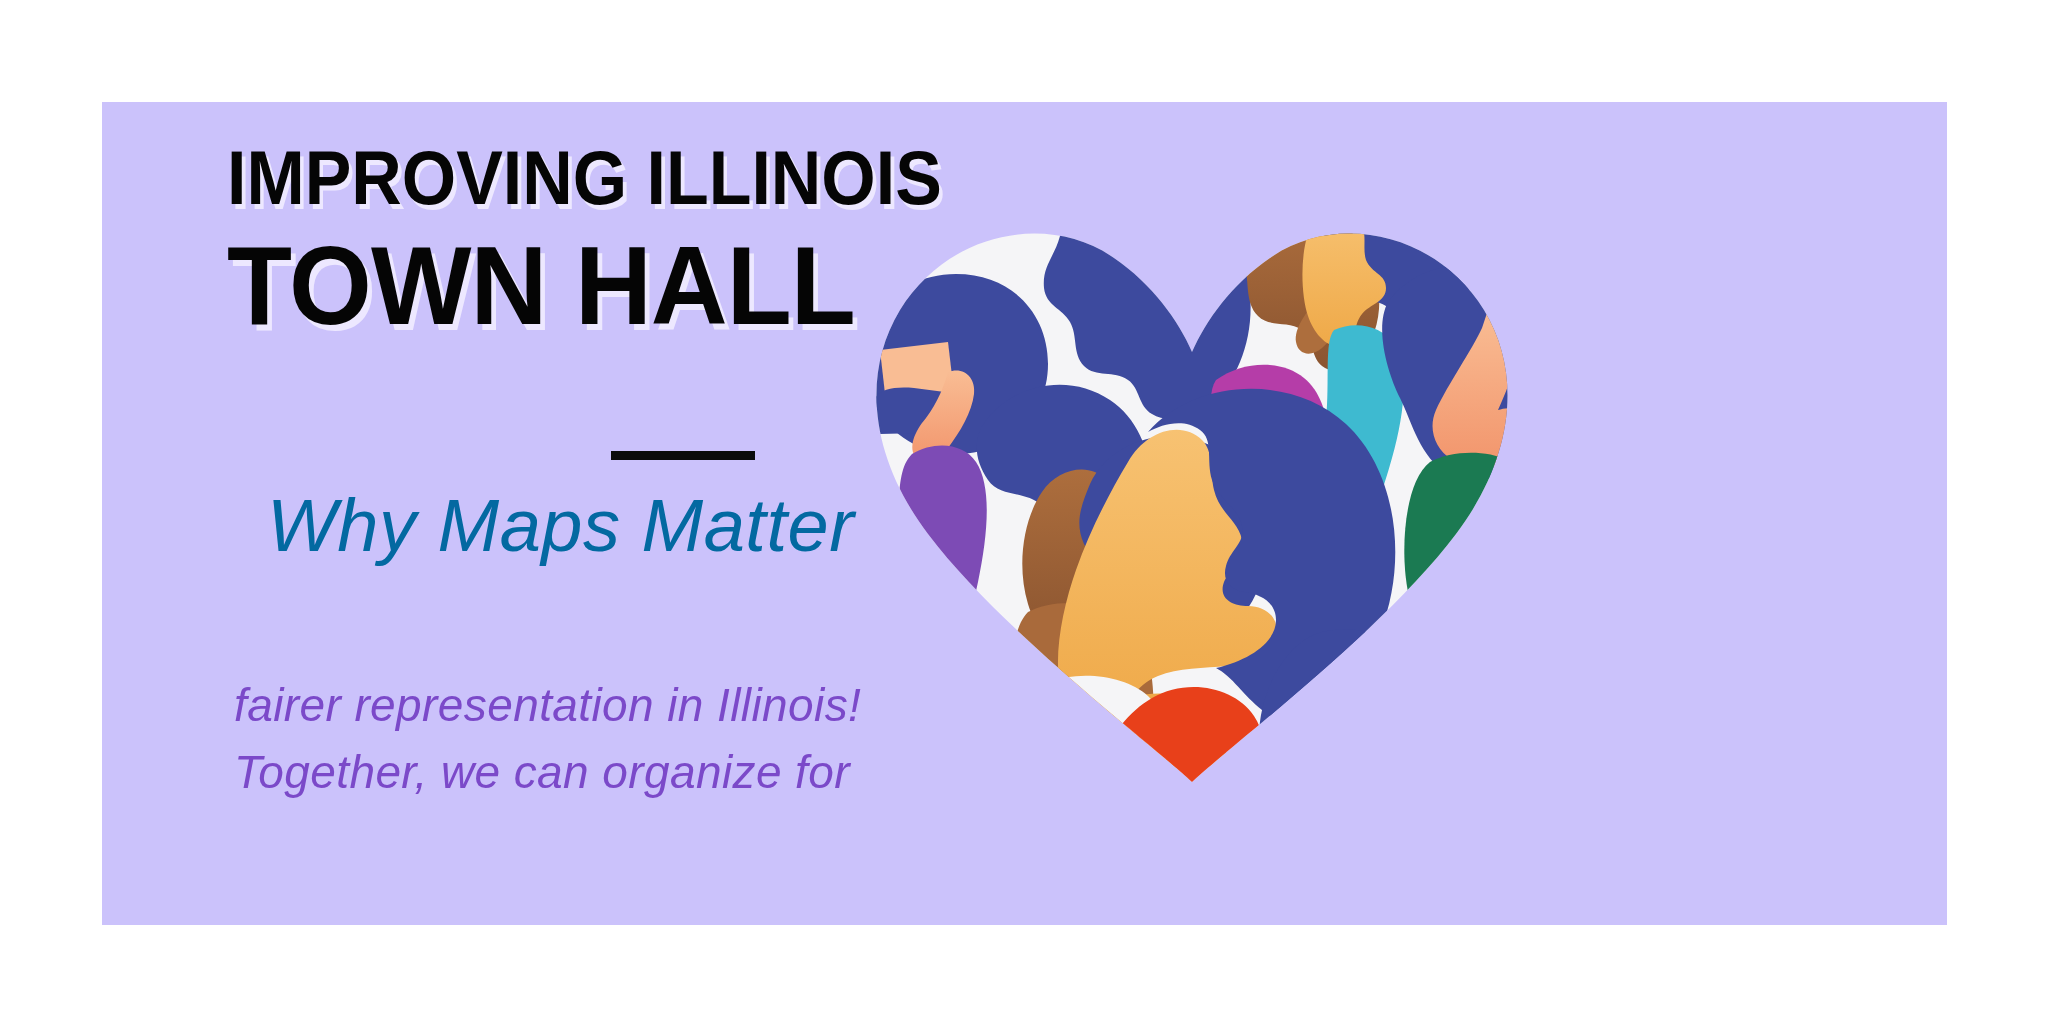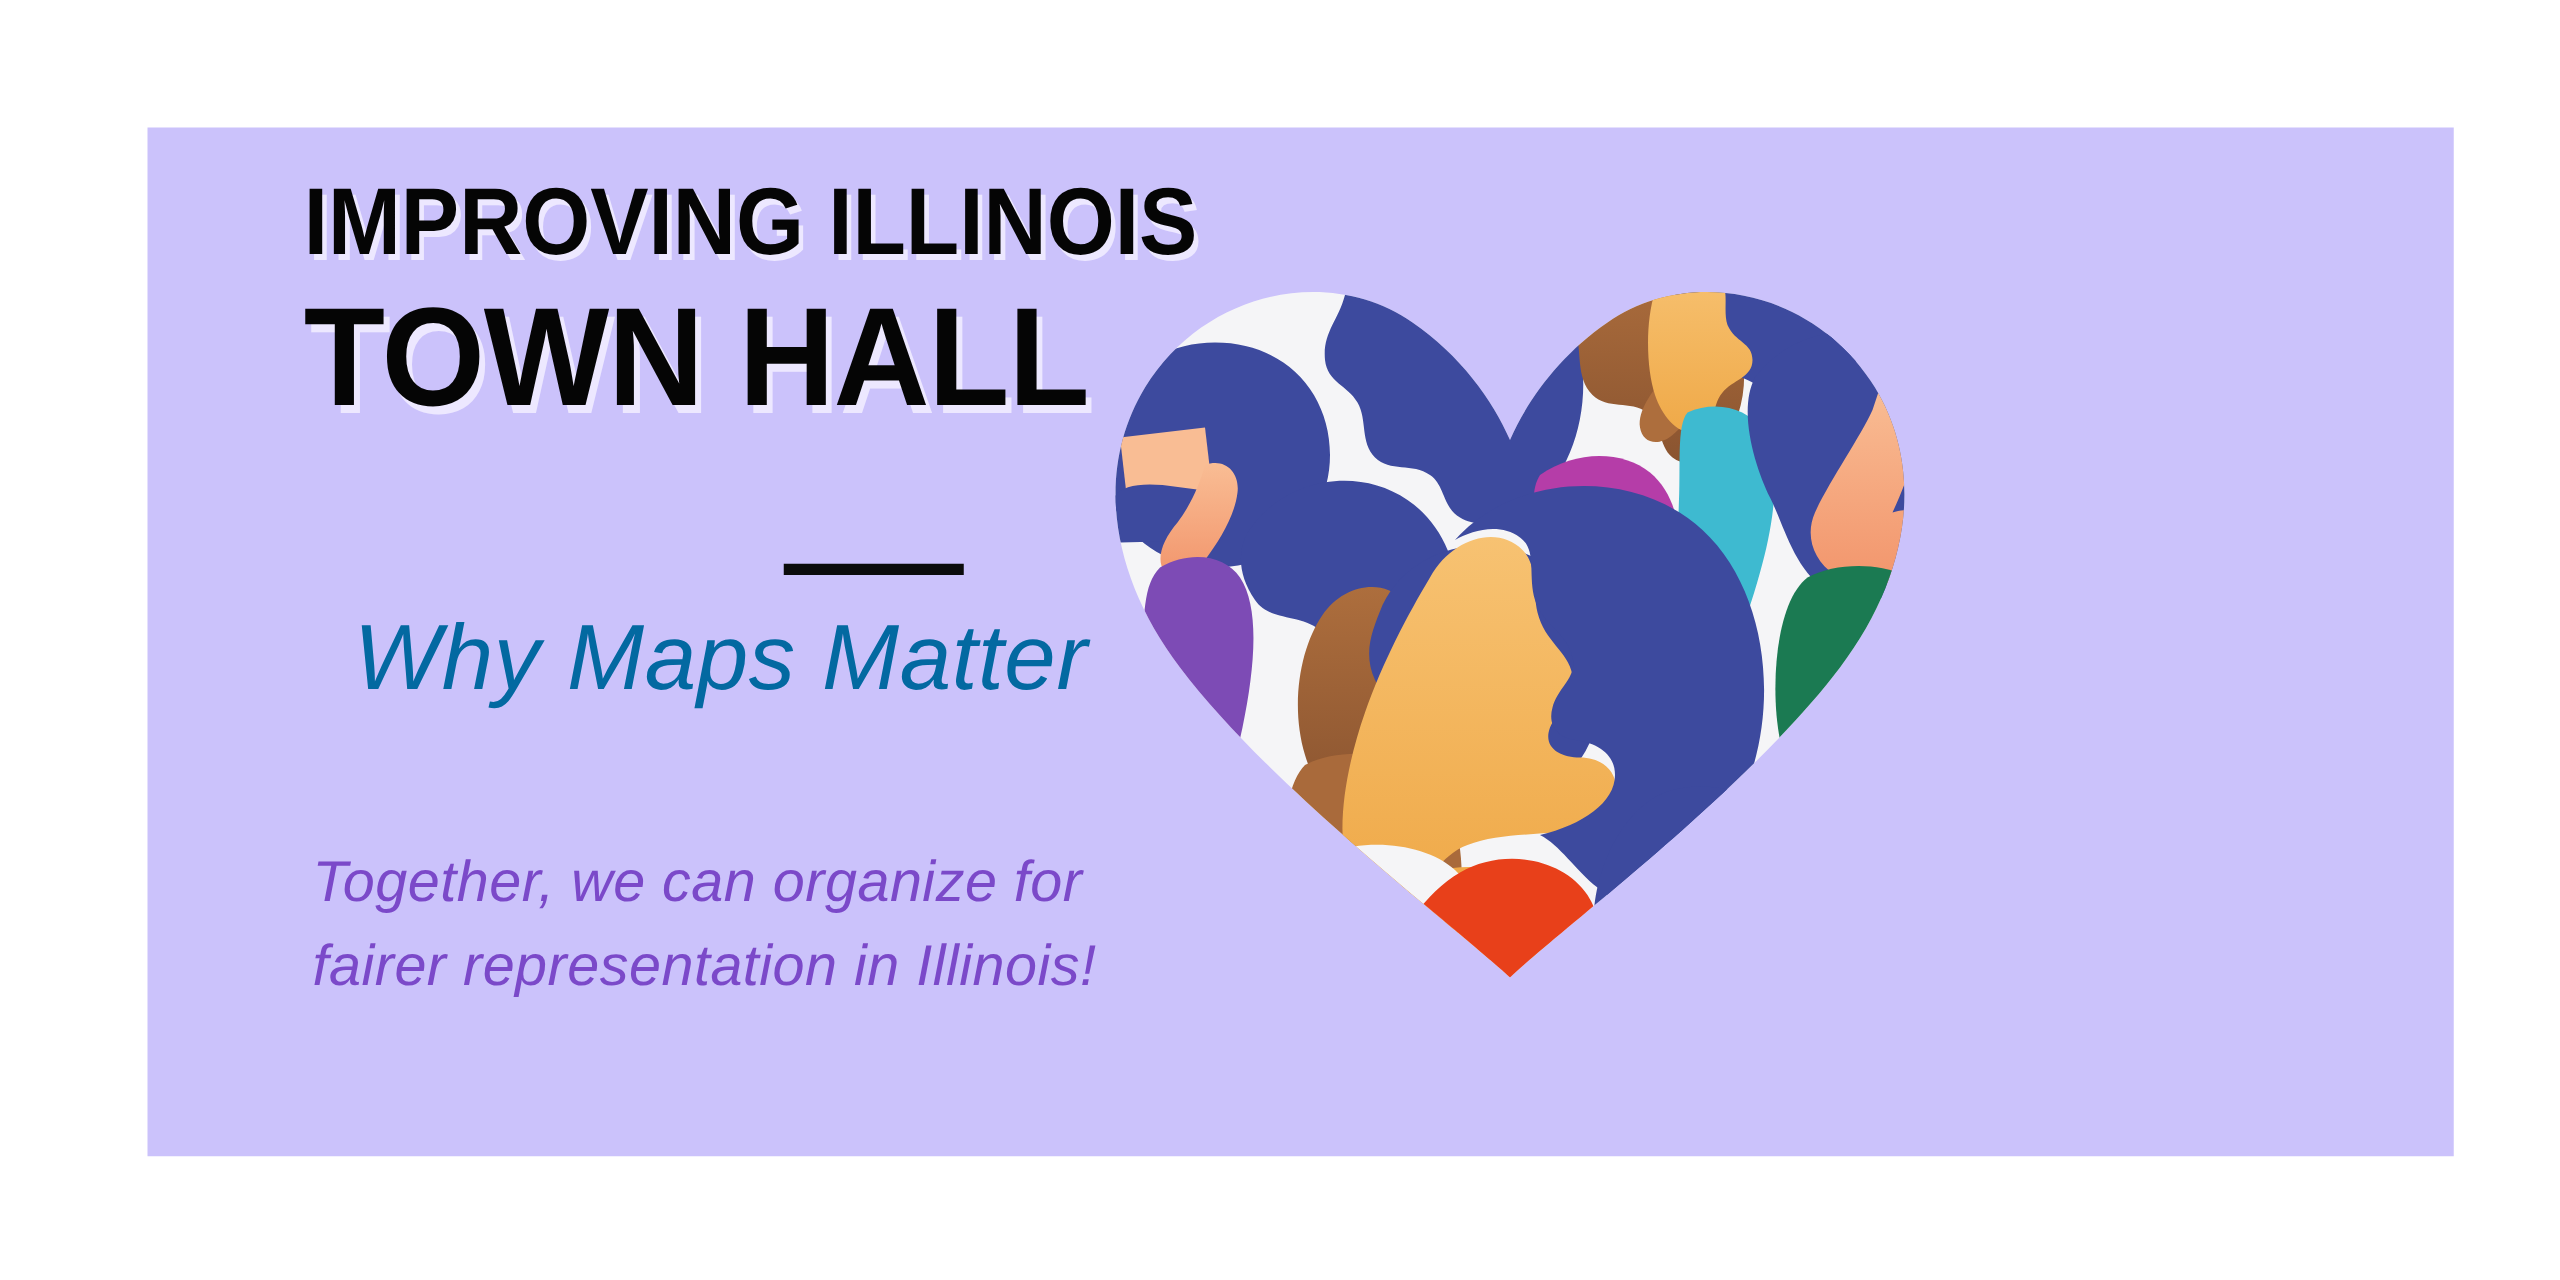--- a/index.html
+++ b/index.html
@@ -9,21 +9,20 @@
     width: 2048px;
     height: 1024px;
     overflow: hidden;
   }
   #canvas {
     position: relative;
     width: 1920px;
     height: 1024px;
     background: #ffffff;
     font-family: "Liberation Sans", sans-serif;
-    margin-left: 16px;
   }
   
   #panel {
     position: absolute;
     left: 102px;
     top: 102px;
     width: 1845px;
     height: 823px;
     background: #CBC2FB;
   }
@@ -117,22 +116,22 @@
 
       <div class="kicker">IMPROVING ILLINOIS</div>
 
       <div class="headline">TOWN HALL</div>
 
       <div class="rule"></div>
 
       <div class="subhead">Why Maps Matter</div>
 
       <div class="tagline">
+        <span class="tl-line">fairer representation in Illinois!</span>
         <span class="tl-line">Together, we can organize for</span>
-        <span class="tl-line">fairer representation in Illinois!</span>
       </div>
 
     </div>
 
     <div id="artwork">
       <svg viewBox="0 0 680 620" xmlns="http://www.w3.org/2000/svg" aria-hidden="true">
         <defs>
 
           <clipPath id="heartClip">
             <path d="M340 620

